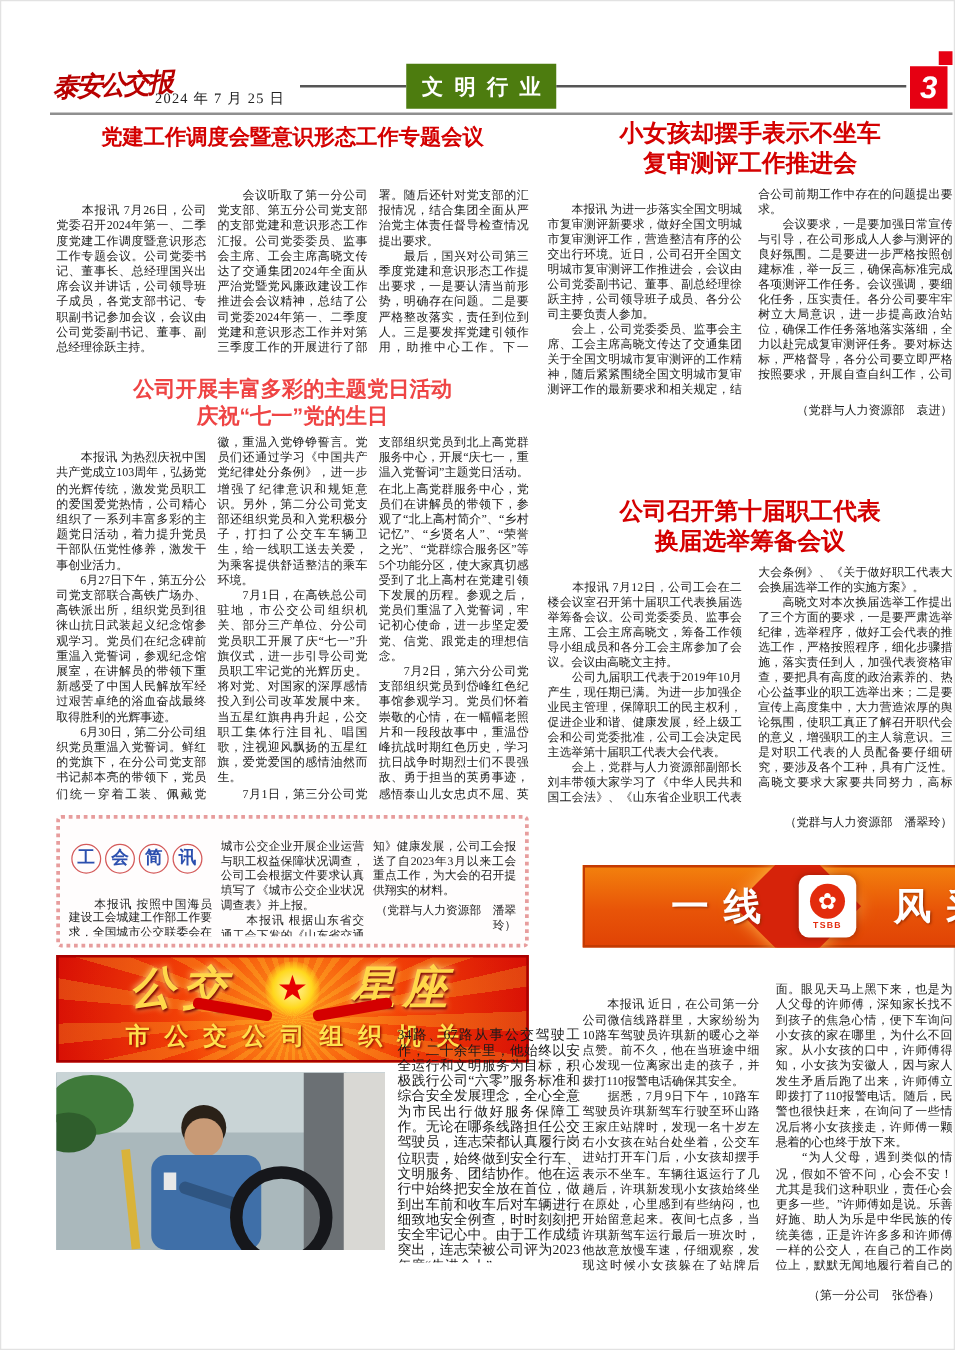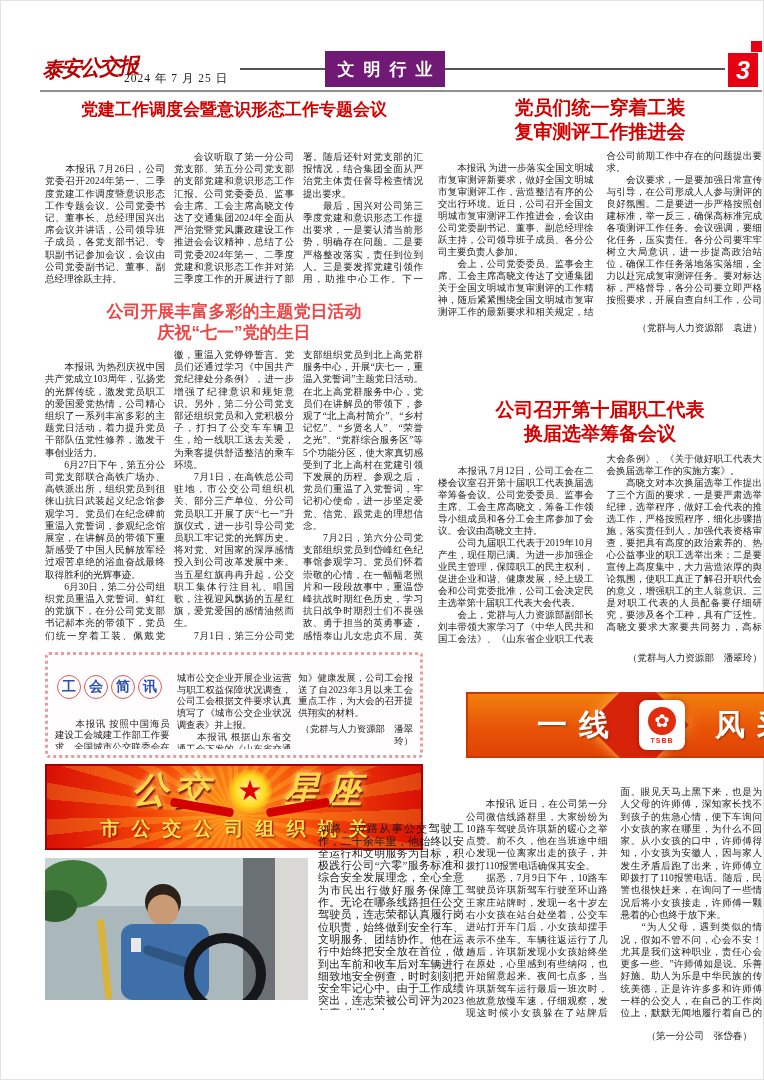--- a/index.html
+++ b/index.html
@@ -8,21 +8,21 @@
         box-shadow:inset 0 0 0 1px #e2e2e2;}
   .abs{position:absolute;}
   
   .masthead{left:42px;top:48px;width:90px;height:42px;font-weight:bold;font-style:italic;
             font-size:21px;letter-spacing:-2px;color:#b80000;transform:rotate(-3deg);
             line-height:40px;white-space:nowrap;}
   .issue-date{left:124px;top:71px;font-size:11.5px;color:#222;letter-spacing:1px;}
   .h-seg{height:2px;background:#555;top:68px;}
   .seg-left{left:240px;width:85px;}
   .seg-right{left:445px;width:280px;}
-  .section-banner{left:325px;top:51px;width:120px;height:36px;background:#701a75;color:#fff;
+  .section-banner{left:325px;top:51px;width:120px;height:36px;background:#4d7c0f;color:#fff;
                   display:flex;align-items:center;justify-content:center;font-family:"Liberation Sans","DejaVu Sans",sans-serif;
                   font-weight:bold;font-size:17px;letter-spacing:9px;text-indent:9px;}
   .page-number{left:728px;top:53px;width:30px;height:34px;background:#e60012;color:#fff;
                display:flex;align-items:center;justify-content:center;font-family:"Liberation Sans",sans-serif;
                font-weight:bold;font-style:italic;font-size:25px;}
   .corner-mark{left:751px;top:41px;width:11px;height:11px;background:#e60012;}
   .header-rule{left:40px;top:90px;width:722px;height:2px;background:#8f8f8f;}
   
   .headline{font-family:"Liberation Sans","DejaVu Sans",sans-serif;font-weight:bold;text-align:center;}
   .red-h{color:#d40000;}
@@ -51,21 +51,21 @@
   .circle-char{width:22px;height:22px;border:1.5px solid #d45a5a;border-radius:50%;color:#2b4fae;
                font-weight:bold;font-size:14px;display:flex;align-items:center;justify-content:center;
                font-family:"Liberation Serif",serif;}
   
   .star-banner{left:45px;top:764px;width:378px;height:86px;overflow:hidden;
                background:
                  repeating-conic-gradient(from 0deg at 50% 60%, rgba(255,200,40,.30) 0deg 5deg, rgba(255,120,0,.08) 5deg 11deg),
                  radial-gradient(circle at 50% 55%, #ff9c1e 0%, #f23d07 45%, #d40505 100%);
                box-shadow:inset 0 0 0 2px #a80000;}
   .star-title-row{position:absolute;left:0;top:2px;width:100%;display:flex;align-items:center;
-                  justify-content:center;gap:12px;margin-left:16px;}
+                  justify-content:center;gap:24px;}
   .star-word{font-family:"Liberation Serif",serif;font-weight:bold;font-style:italic;font-size:36px;
              color:#ffd84a;text-shadow:1px 2px 2px #7a0000,0 0 6px #ff9;letter-spacing:6px;}
   .star-badge{width:44px;height:44px;border-radius:50%;
               background:radial-gradient(circle,#fff7b0 0%,#ffd81e 50%,rgba(255,200,0,0) 75%);
               display:flex;align-items:center;justify-content:center;position:relative;}
   .star-glyph{color:#e60000;font-size:28px;text-shadow:0 0 3px #ffe14d;}
   .ribbon{position:absolute;width:64px;height:9px;background:#d40000;border-radius:4px;top:34px;}
   .ribbon.left{left:-58px;transform:rotate(10deg);}
   .ribbon.right{right:-58px;transform:rotate(-10deg);}
   .star-subtitle{position:absolute;left:0;bottom:8px;width:100%;text-align:center;
@@ -180,21 +180,21 @@
       <circle cx="180" cy="116" r="36" fill="none" stroke="#16171b" stroke-width="10"></circle>
       <rect x="86" y="80" width="10" height="14" fill="#e8e8e8"></rect>
     </svg>
   </div>
   <div class="abs side-col">
     <span>34路、67路从事公交驾驶工作，二十余年里，他始终以安全运行和文明服务为目标，积极践行公司“六零”服务标准和综合安全发展理念，全心全意为市民出行做好服务保障工作。无论在哪条线路担任公交驾驶员，连志荣都认真履行岗位职责，始终做到安全行车、文明服务、团结协作。他在运行中始终把安全放在首位，做到出车前和收车后对车辆进行细致地安全例查，时时刻刻把安全牢记心中。由于工作成绩突出，连志荣被公司评为2023年度“先进个人”。</span>
     
   </div>
 
   <div class="abs headline red-h hl-r1">
-    <div>党员们统一穿着工装</div>
+    <div>小女孩却摆手表示不坐车</div>
     <div>复审测评工作推进会</div>
   </div>
   <div class="abs body-text cols2 r1-body">
     <span>　　本报讯 为进一步落实全国文明城市复审测评新要求，做好全国文明城市复审测评工作，营造整洁有序的公交出行环境。近日，公司召开全国文明城市复审测评工作推进会，会议由公司党委副书记、董事、副总经理徐跃主持，公司领导班子成员、各分公司主要负责人参加。
 　　会上，公司党委委员、监事会主席、工会主席高晓文传达了交通集团关于全国文明城市复审测评的工作精神，随后紧紧围绕全国文明城市复审测评工作的最新要求和相关规定，结合公司前期工作中存在的问题提出要求。
 　　会议要求，一是要加强日常宣传与引导，在公司形成人人参与测评的良好氛围。二是要进一步严格按照创建标准，举一反三，确保高标准完成各项测评工作任务。会议强调，要细化任务，压实责任。各分公司要牢牢树立大局意识，进一步提高政治站位，确保工作任务落地落实落细，全力以赴完成复审测评任务。要对标达标，严格督导，各分公司要立即严格按照要求，开展自查自纠工作，公司相关单位将不定期开展现场督导，把相关问题纳入日常考核。</span>
   </div>
   <div class="byline-abs" style="left:438px;top:322px;width:324px;">（党群与人力资源部　袁进）</div>
 
   <div class="abs headline red-h hl-r2">

